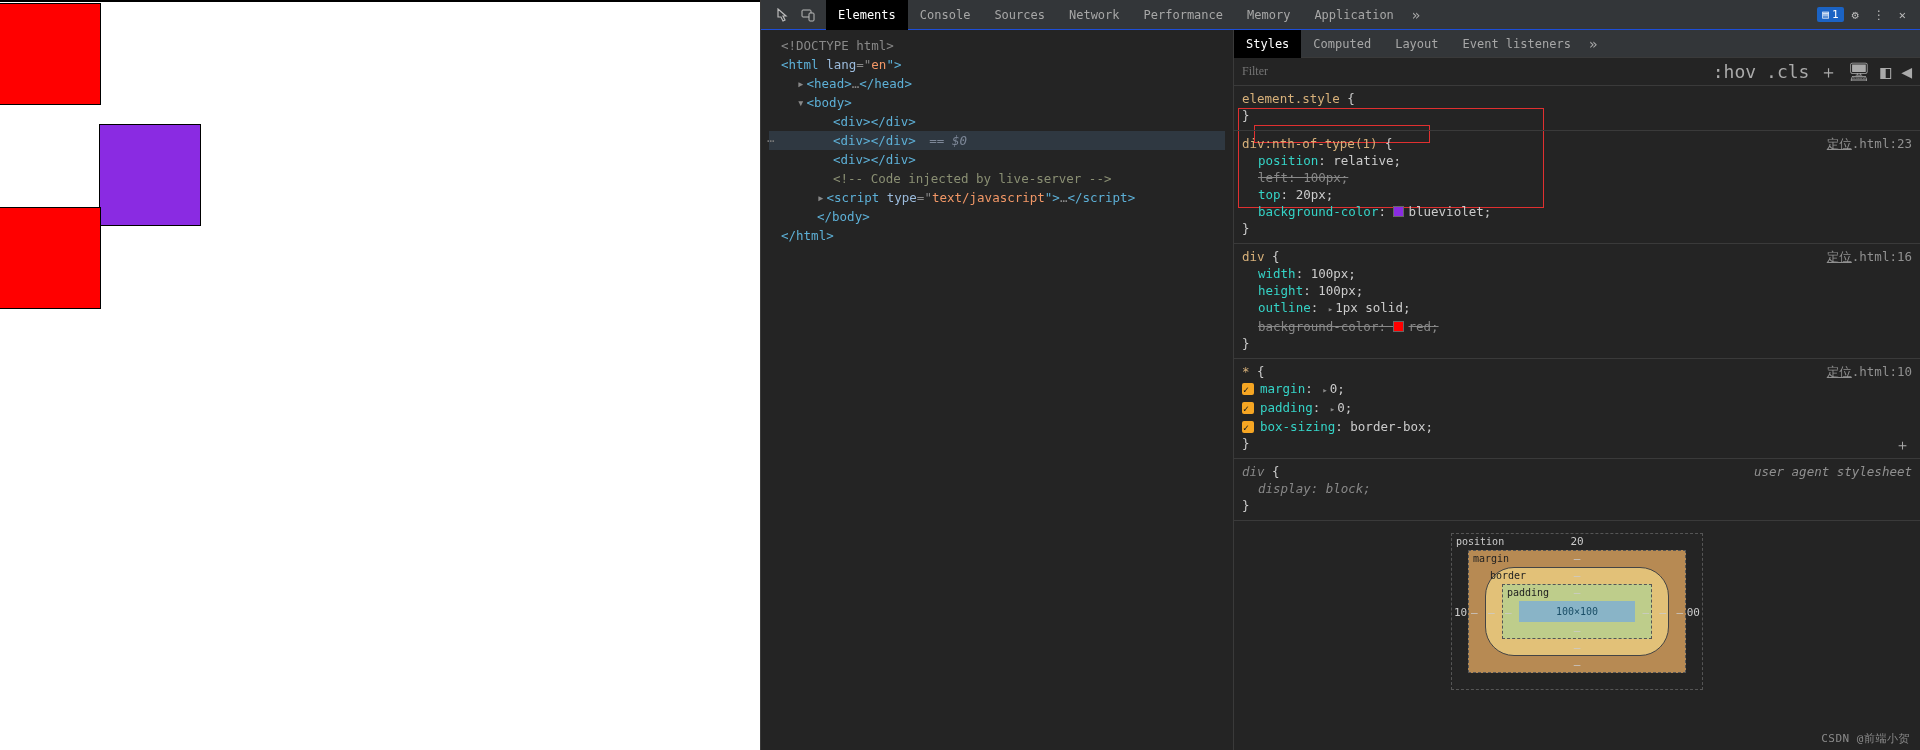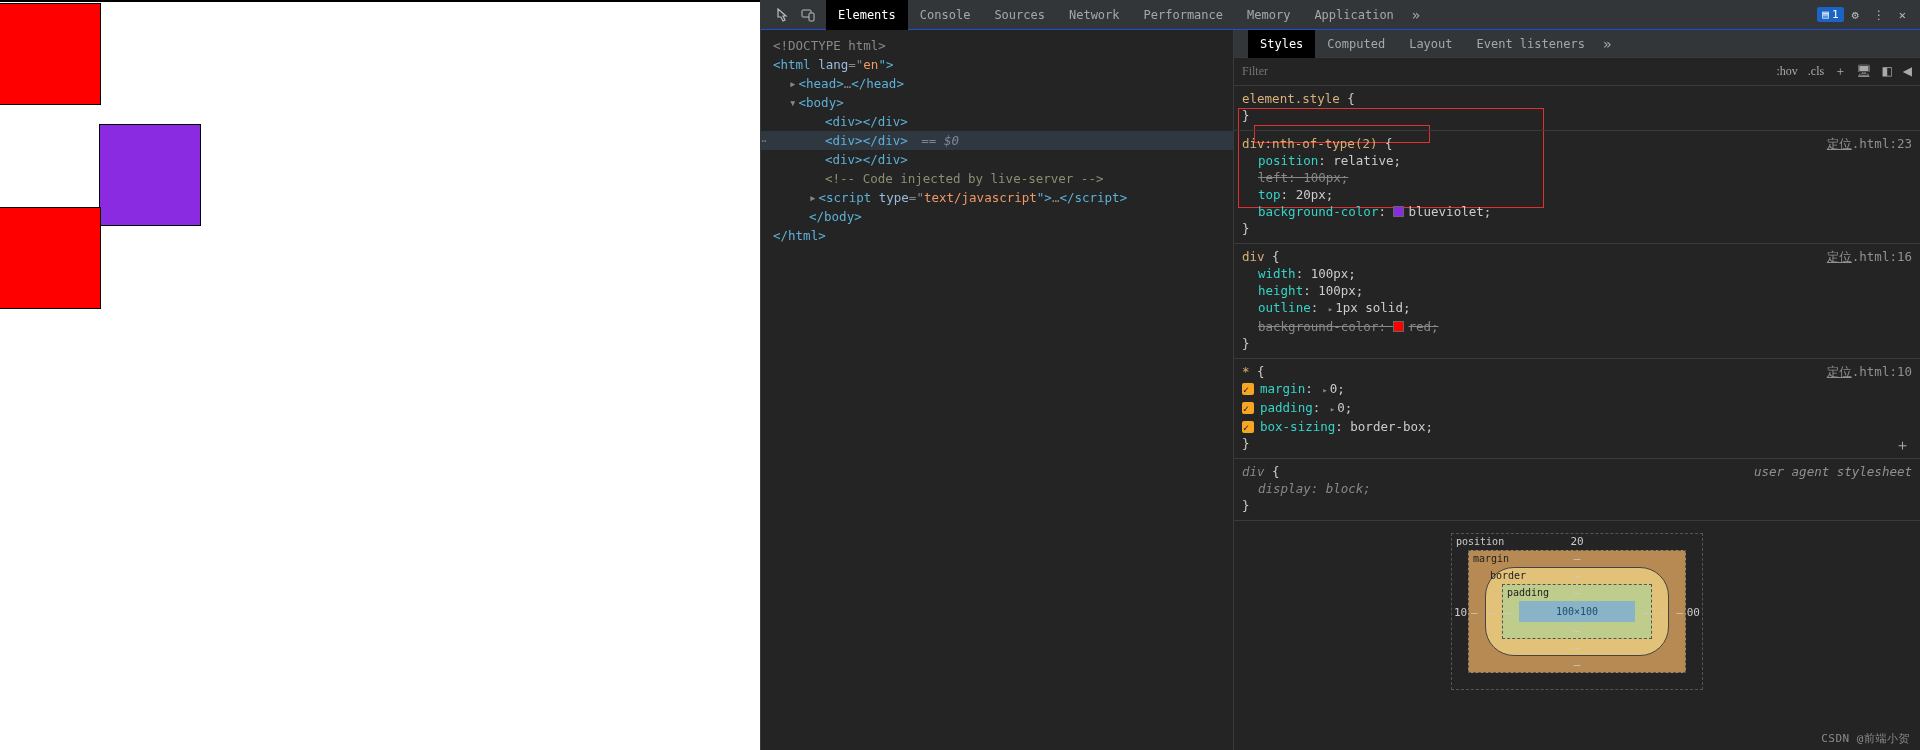--- a/index.html
+++ b/index.html
@@ -20,36 +20,36 @@
 .tabbar .tab { padding:0 12px; height:30px; line-height:30px; color:#a7a7a7; cursor:pointer; }
 .tabbar .tab.active { background:#000; color:#fff; }
 .tabbar .spacer { flex:1; }
 .tabbar .issue { background:#1b63c4; color:#fff; border-radius:2px; padding:1px 5px; font-size:11px; display:flex; align-items:center; gap:3px;}
 .tabbar .right-icons { display:flex; gap:14px; padding:0 8px; color:#bbb; align-items:center;}
 .chev { font-size:14px; color:#aaa; padding:0 6px;}
 
 .panels { display:flex; flex:1; min-height:0; }
 
 
-.dom { width:473px; background:#242424; border-right:1px solid #3a3a3a; padding:6px 0; overflow:hidden; }
+.dom { width:473px; background:#242424; border-right:1px solid #3a3a3a; padding:6px 8px; overflow:hidden; }
 .dom .ln { padding:1px 0 1px 12px; white-space:nowrap; font-size:12.5px; line-height:17px;}
 .dom .i1 { padding-left:12px; } .dom .i2{padding-left:28px;} .dom .i3{padding-left:48px;} .dom .i4{padding-left:64px;}
 .dom .sel { background:#2f3841; position:relative;}
 .dom .sel::before { content:"⋯"; position:absolute; left:-2px; color:#777; }
 .tg{color:#5db0d7;} .at{color:#9bbbdc;} .vl{color:#f29766;} .cm{color:#8a8f73;} .gr{color:#888;} .arr{color:#888; margin-right:2px;}
 .suf{ color:#7d8797; font-style:italic; margin-left:6px;}
 
 
 .side { flex:1; display:flex; flex-direction:column; background:#242424; min-width:0;}
-.side .stabs { display:flex; align-items:center; height:28px; border-bottom:1px solid #3a3a3a; background:#333639;padding-left:14px;}
+.side .stabs { display:flex; align-items:center; height:28px; border-bottom:1px solid #3a3a3a; background:#333639;}
 .side .stab { padding:0 12px; height:28px; line-height:28px; color:#a7a7a7; cursor:pointer;}
 .side .stab.active { background:#000; color:#fff;}
 .filterbar { display:flex; align-items:center; height:28px; border-bottom:1px solid #3a3a3a; gap:10px; padding:0 8px;}
 .filterbar input { background:transparent; border:none; color:#ccc; flex:1; outline:none; font-family:Liberation Serif, serif; font-size:12px;}
-.filterbar .filt-ico { color:#aaa; cursor:pointer; font-size:12px;font-family:Liberation Serif, serif;}
+.filterbar .filt-ico { color:#aaa; cursor:pointer; font-size:18px;}
 
 .rules { flex:1; overflow:hidden; padding:0; position:relative;}
 .rule { border-bottom:1px solid #3a3a3a; padding:4px 8px 6px 8px; position:relative; font-size:12.5px; line-height:17px;}
 .rule .src { position:absolute; right:8px; top:4px; color:#909090; }
 .rule .src a{ color:#909090; text-decoration:underline; }
 .sel-txt{ color:#d8b17a; }
 .brace{ color:#ccc; }
 .prop{ color:#35d4c7; margin-left:16px; }
 .val{ color:#ccc; }
 .strike{ text-decoration:line-through; color:#888;}
@@ -169,21 +169,21 @@
           <div class="hlbox" style="left:4px; top:22px; width:306px; height:100px;"></div>
           <div class="hlbox" style="left:20px; top:39px; width:176px; height:18px;"></div>
 
           <div class="rule">
             <span class="sel-txt">element.style </span><span class="brace">{</span><br>
             <span class="brace">}</span>
           </div>
 
           <div class="rule">
             <div class="src"><a><span>定位</span></a><span>.html:23</span></div>
-            <span class="sel-txt">div:nth-of-type(2) </span><span class="brace">{</span><br>
+            <span class="sel-txt">div:nth-of-type(1) </span><span class="brace">{</span><br>
             <span class="prop">position</span><span class="val">: relative;</span><br>
             <span class="strike"><span class="prop">left</span><span class="val">: 100px;</span></span><br>
             <span class="prop">top</span><span class="val">: 20px;</span><br>
             <span class="prop">background-color</span><span class="val">: </span><span class="sw" style="background:blueviolet"></span><span class="val">blueviolet</span><span class="val">;</span><br>
             <span class="brace">}</span>
           </div>
 
           <div class="rule">
             <div class="src"><a><span>定位</span></a><span>.html:16</span></div>
             <span class="sel-txt">div </span><span class="brace">{</span><br>

